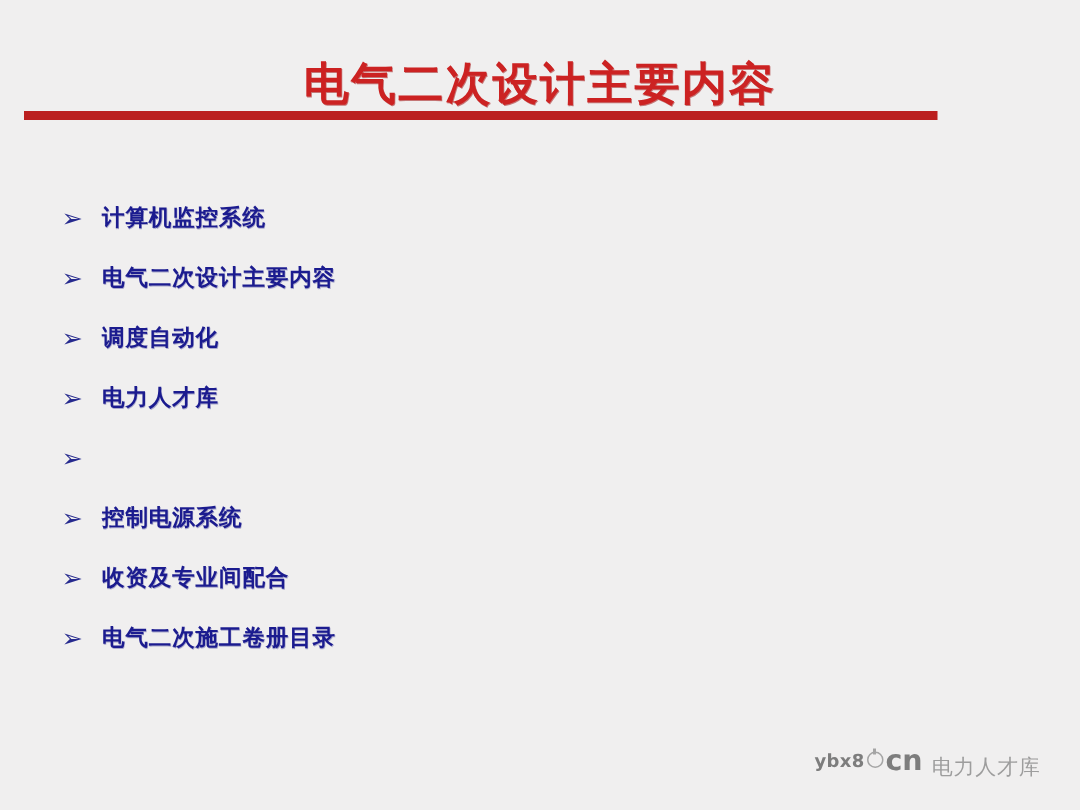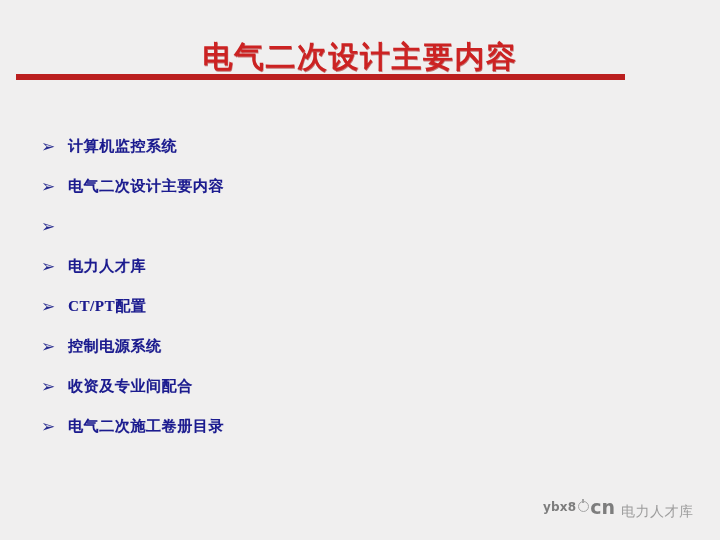--- a/index.html
+++ b/index.html
@@ -164,30 +164,30 @@
       <span class="bullet-label">计算机监控系统</span>
     </div>
 
     <div class="bullet-row">
       <span class="bullet-marker">➢</span>
       <span class="bullet-label">电气二次设计主要内容</span>
     </div>
 
     <div class="bullet-row">
       <span class="bullet-marker">➢</span>
+      <span class="bullet-label">调度自动化</span>
     </div>
 
     <div class="bullet-row">
       <span class="bullet-marker">➢</span>
       <span class="bullet-label">电力人才库</span>
     </div>
 
     <div class="bullet-row">
       <span class="bullet-marker">➢</span>
-      <span class="bullet-label">CT/PT配置</span>
     </div>
 
     <div class="bullet-row">
       <span class="bullet-marker">➢</span>
       <span class="bullet-label">控制电源系统</span>
     </div>
 
     <div class="bullet-row">
       <span class="bullet-marker">➢</span>
       <span class="bullet-label">收资及专业间配合</span>

